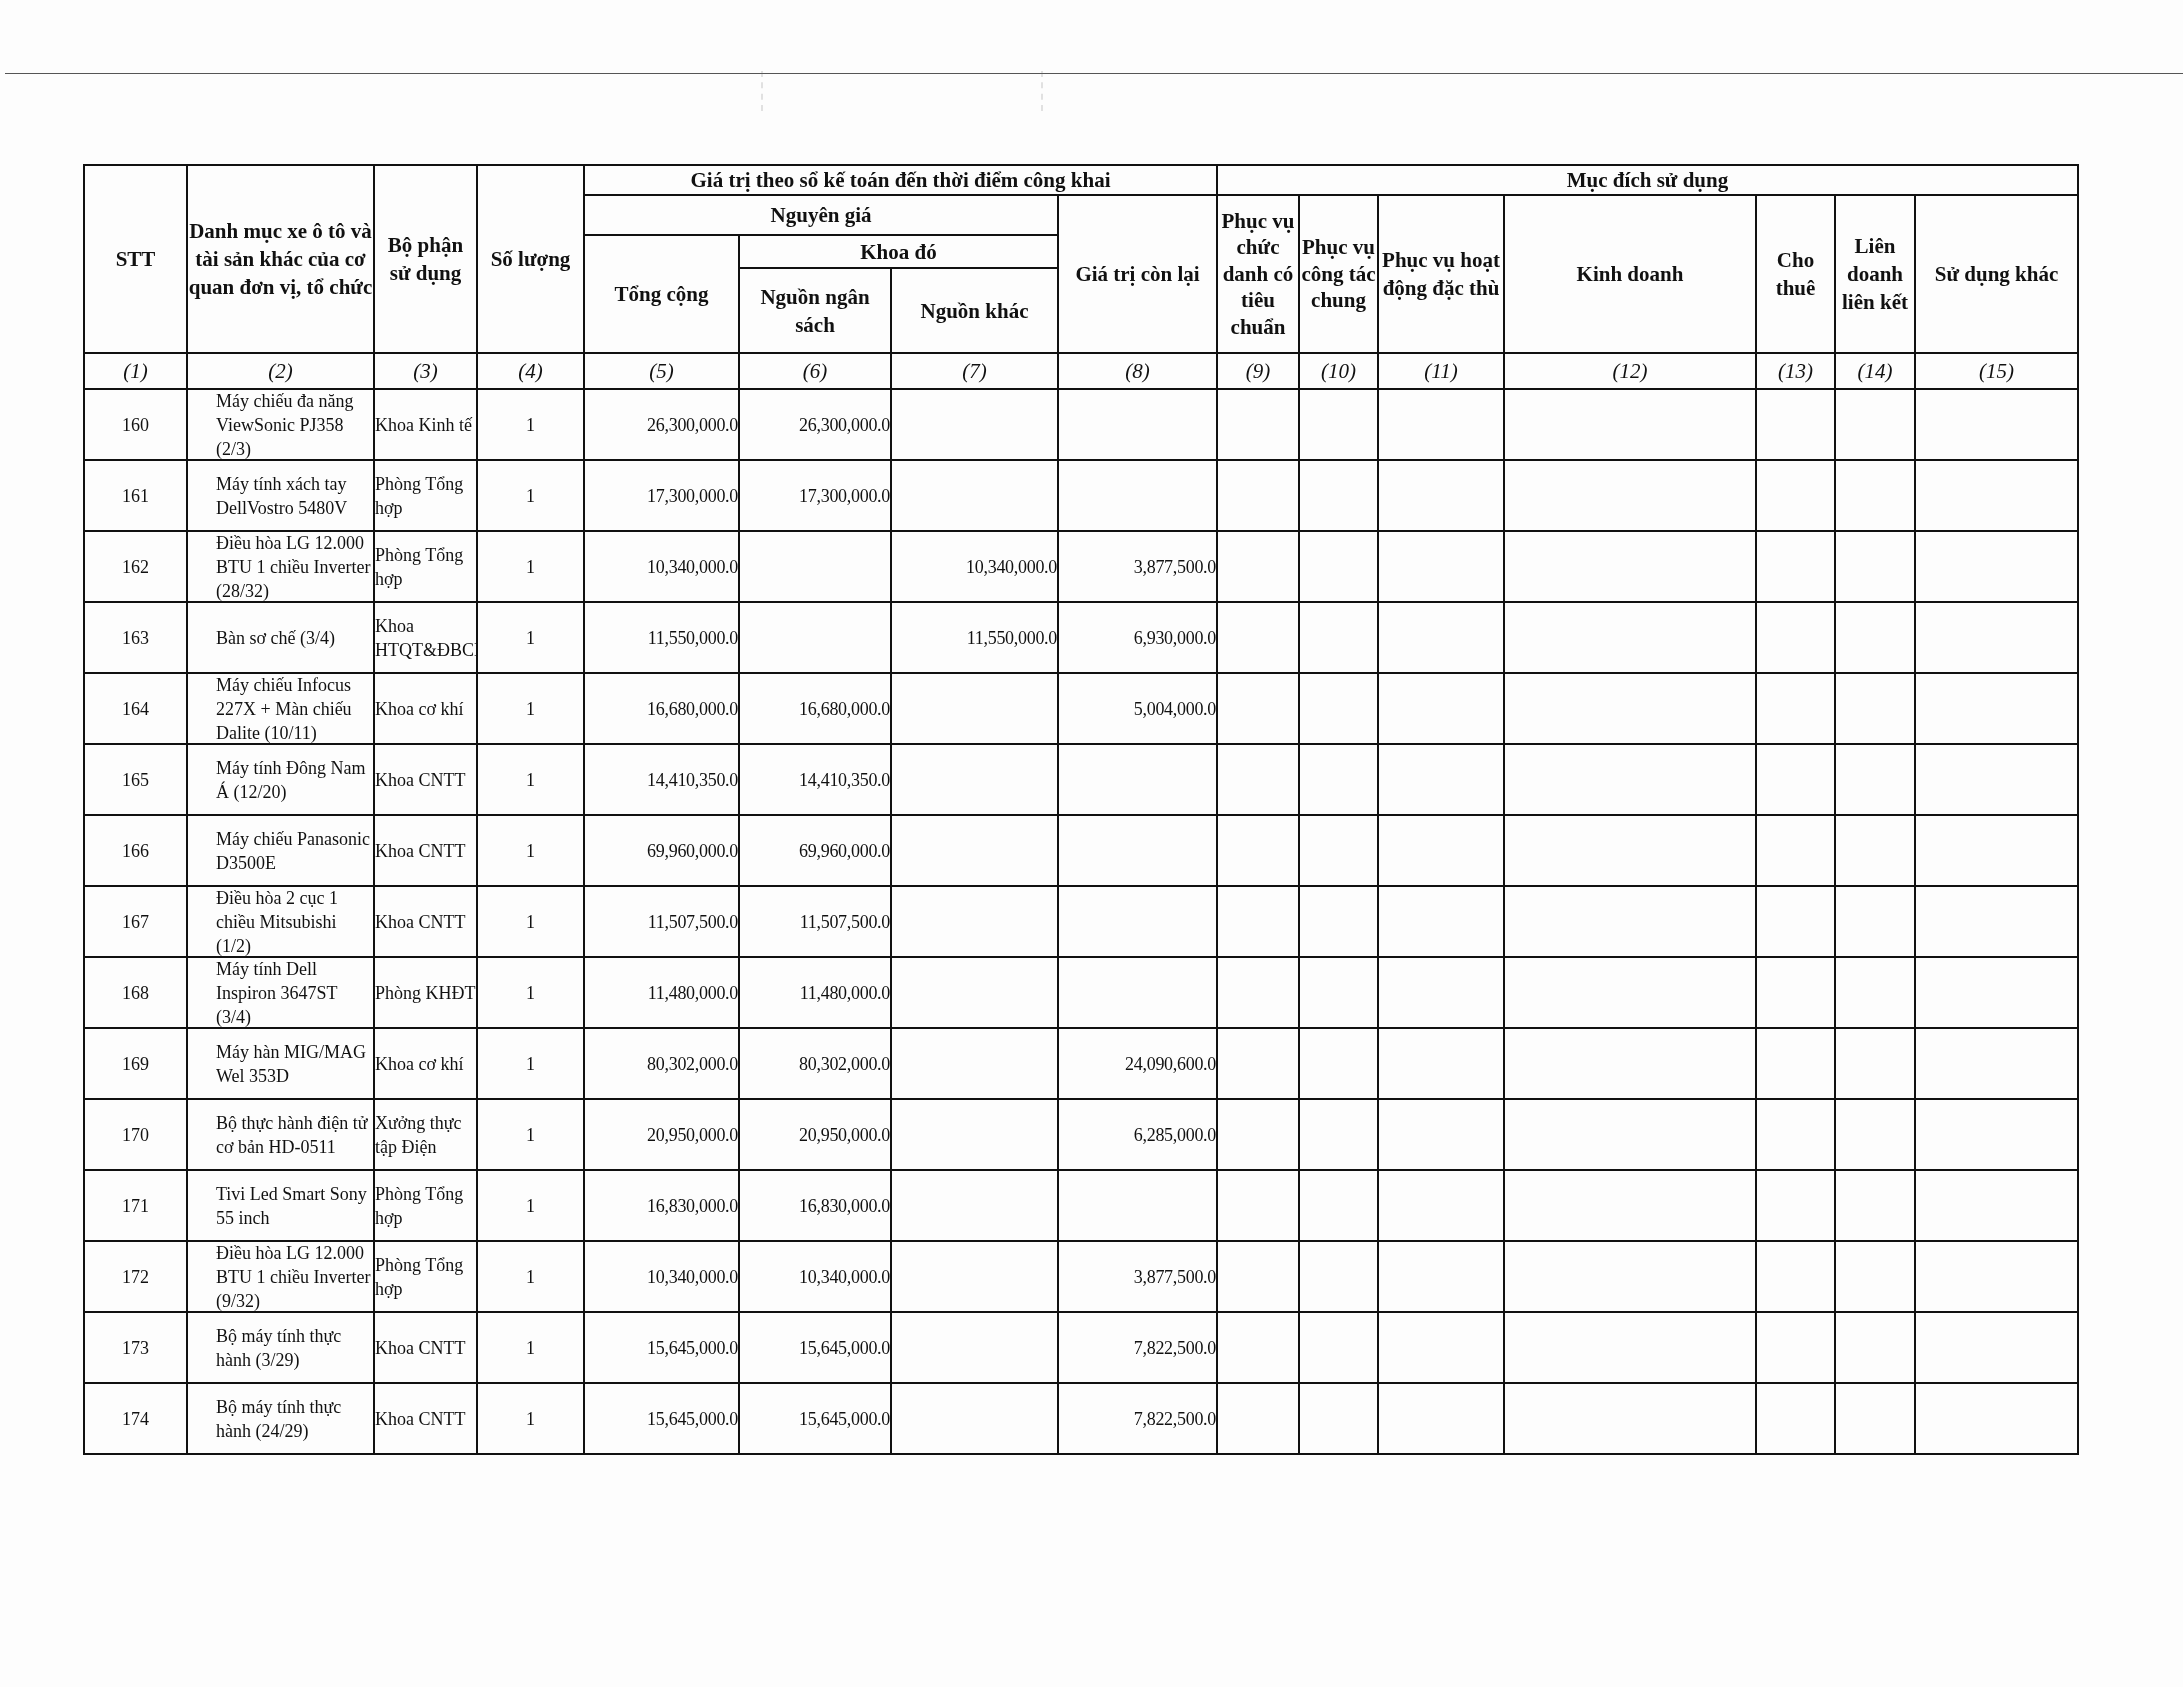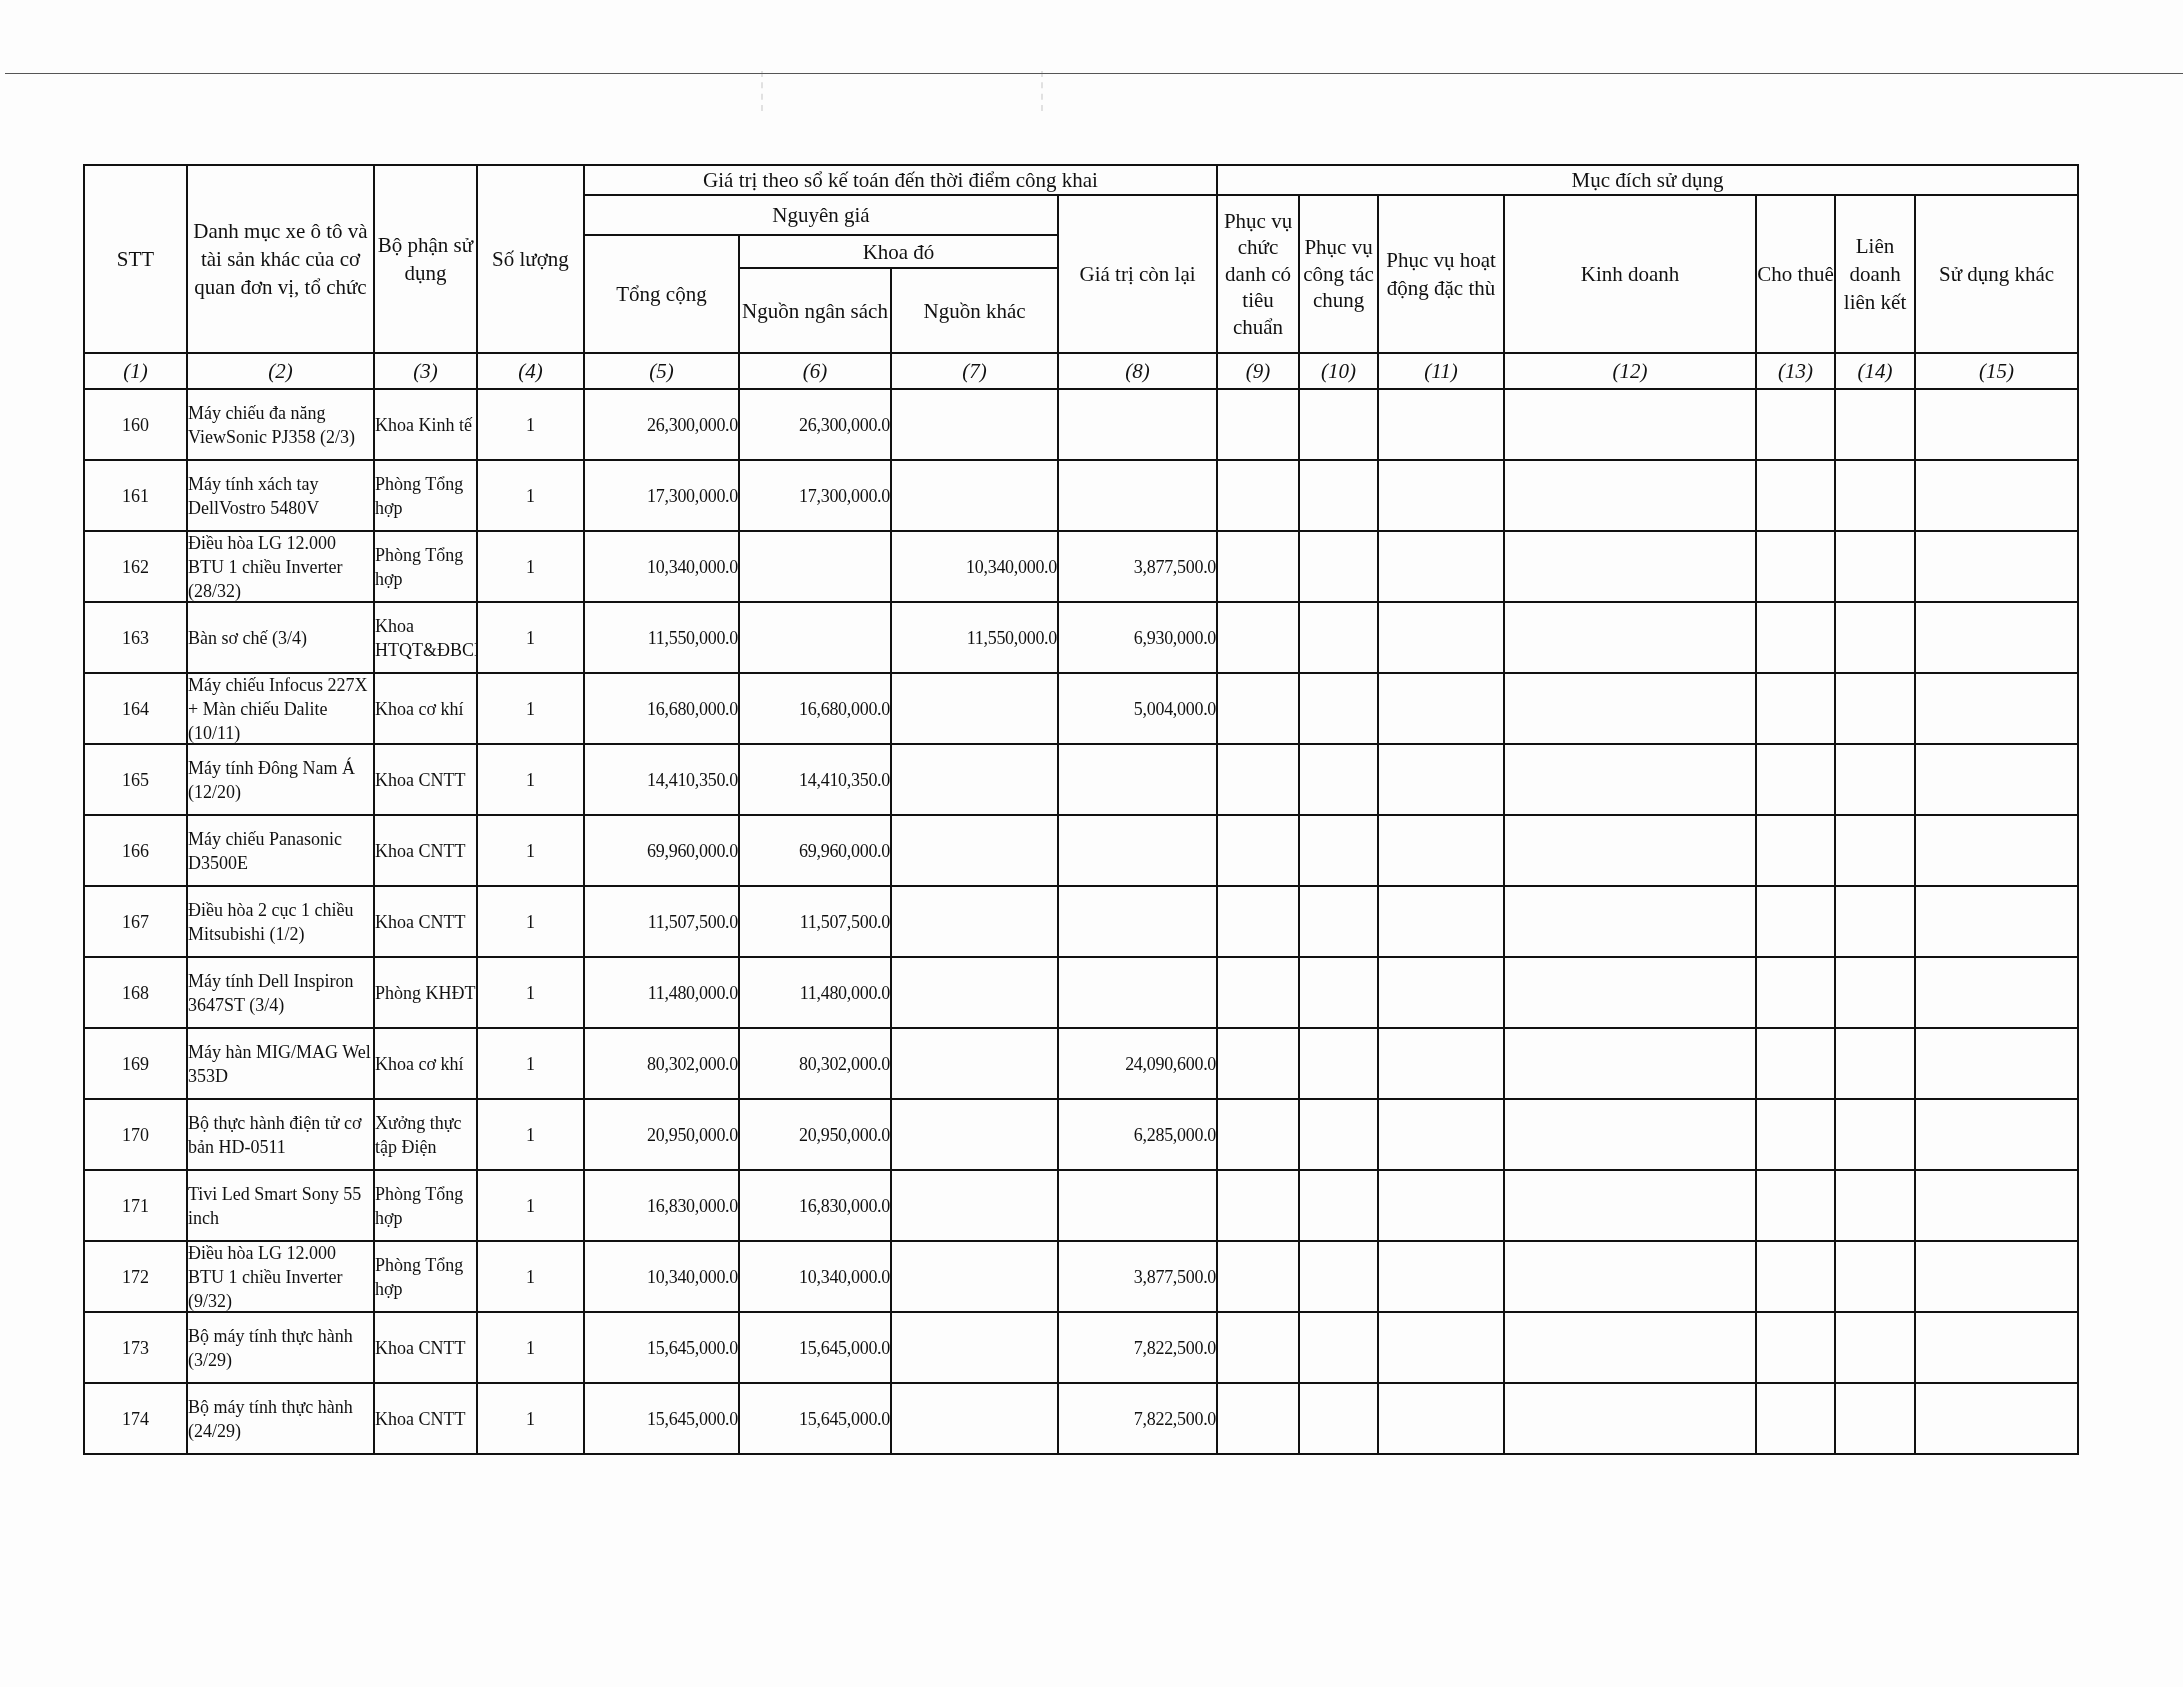--- a/index.html
+++ b/index.html
@@ -10,26 +10,26 @@
   .top-rule { position: absolute; left: 5.3px; top: 73px; width: 2178px; height: 1.3px; background: #555; }
   .stamp { position: absolute; left: 761px; top: 71px; width: 278px; height: 40px; opacity: .18;
     border-left: 2px dashed #666; border-right: 2px dashed #666; }
   table.asset {
     position: absolute; left: 83px; top: 164px; border-collapse: collapse; table-layout: fixed;
     width: 1995px;
   }
   table.asset td, table.asset th {
     border: 2px solid #111; padding: 0; overflow: hidden; vertical-align: middle;
   }
-  th { font-weight: normal; font-size: 21px; line-height: 28px; text-align: center; }
+  th { font-weight: bold; font-size: 21px; line-height: 28px; text-align: center; }
   .colnum td { height: 34px; text-align: center; font-style: italic; font-size: 21px; }
   tr.data td { height: 69px; font-size: 18px; line-height: 24px; }
   td.stt, td.qty { text-align: center; font-size: 18.5px; }
   td.name { text-align: left; padding-left: 37px; }
-  td.name .clip { max-height: 69px; overflow: hidden; display: flex; flex-direction: column; justify-content: center; height: 70px; }
+  td.name .clip { max-height: 69px; overflow: hidden; display: flex; flex-direction: column; justify-content: center; height: 70px; margin-left: 28px; }
   td.dept { text-align: left; padding-left: 2.6px; }
   td.num { text-align: right; padding-right: 1.3px; font-size: 18.5px; letter-spacing: -0.3px; margin-top: 13px; }
   .hA { height: 29px; } .hB { height: 40px; } .hC { height: 33px; } .hD { height: 85px; }
   .tight { line-height: 26.5px; margin-left: 8px; }
 </style>
 </head>
 <body>
 
 <div class="top-rule"></div>
 <div class="stamp"></div>

